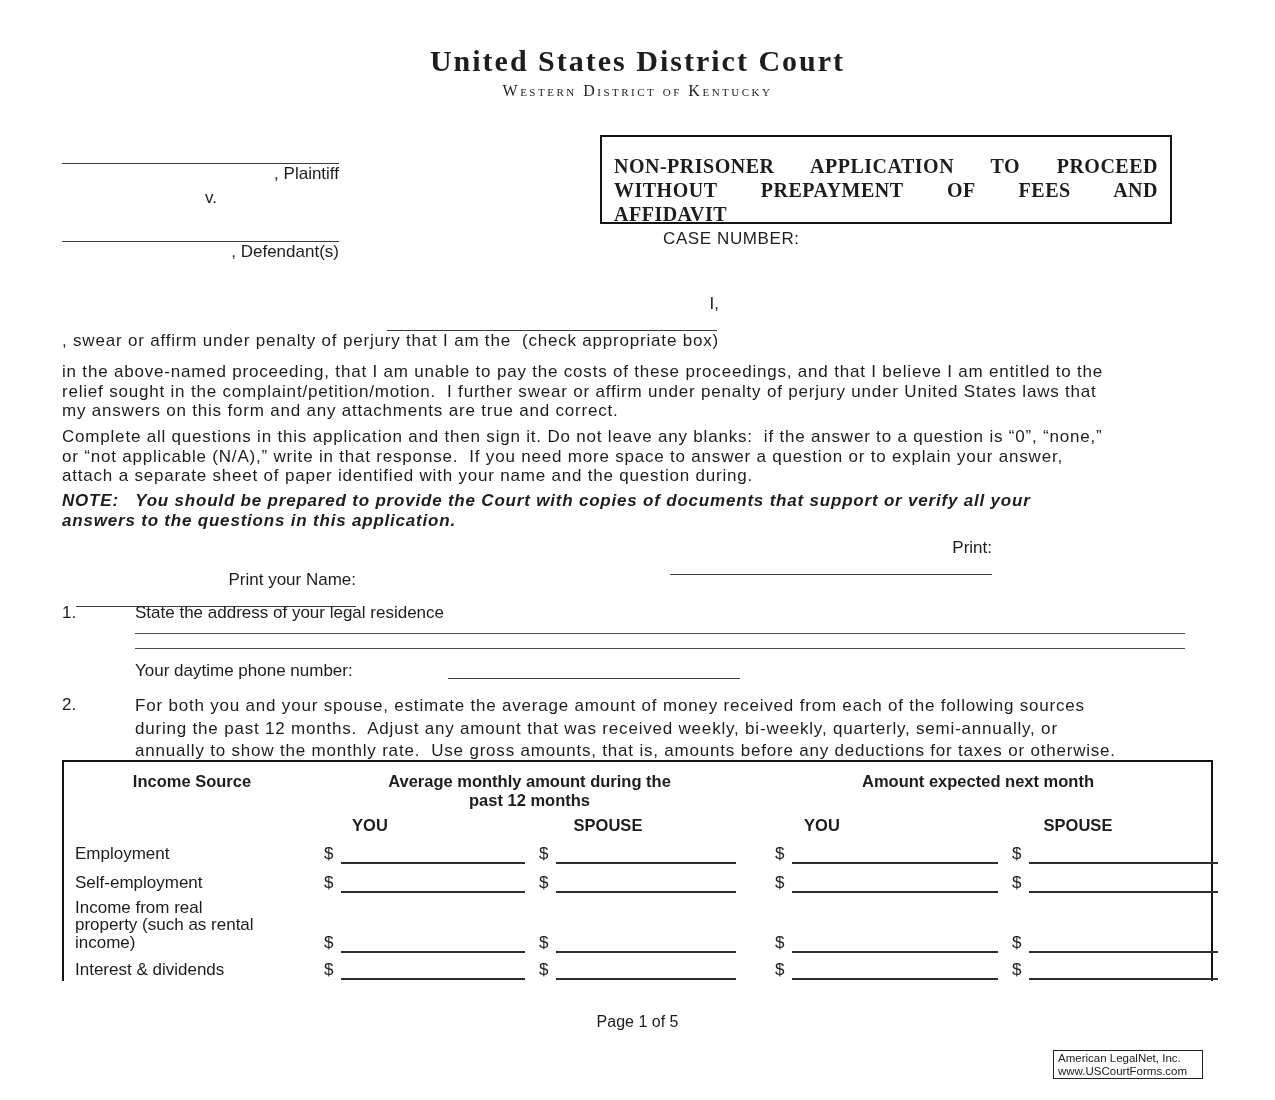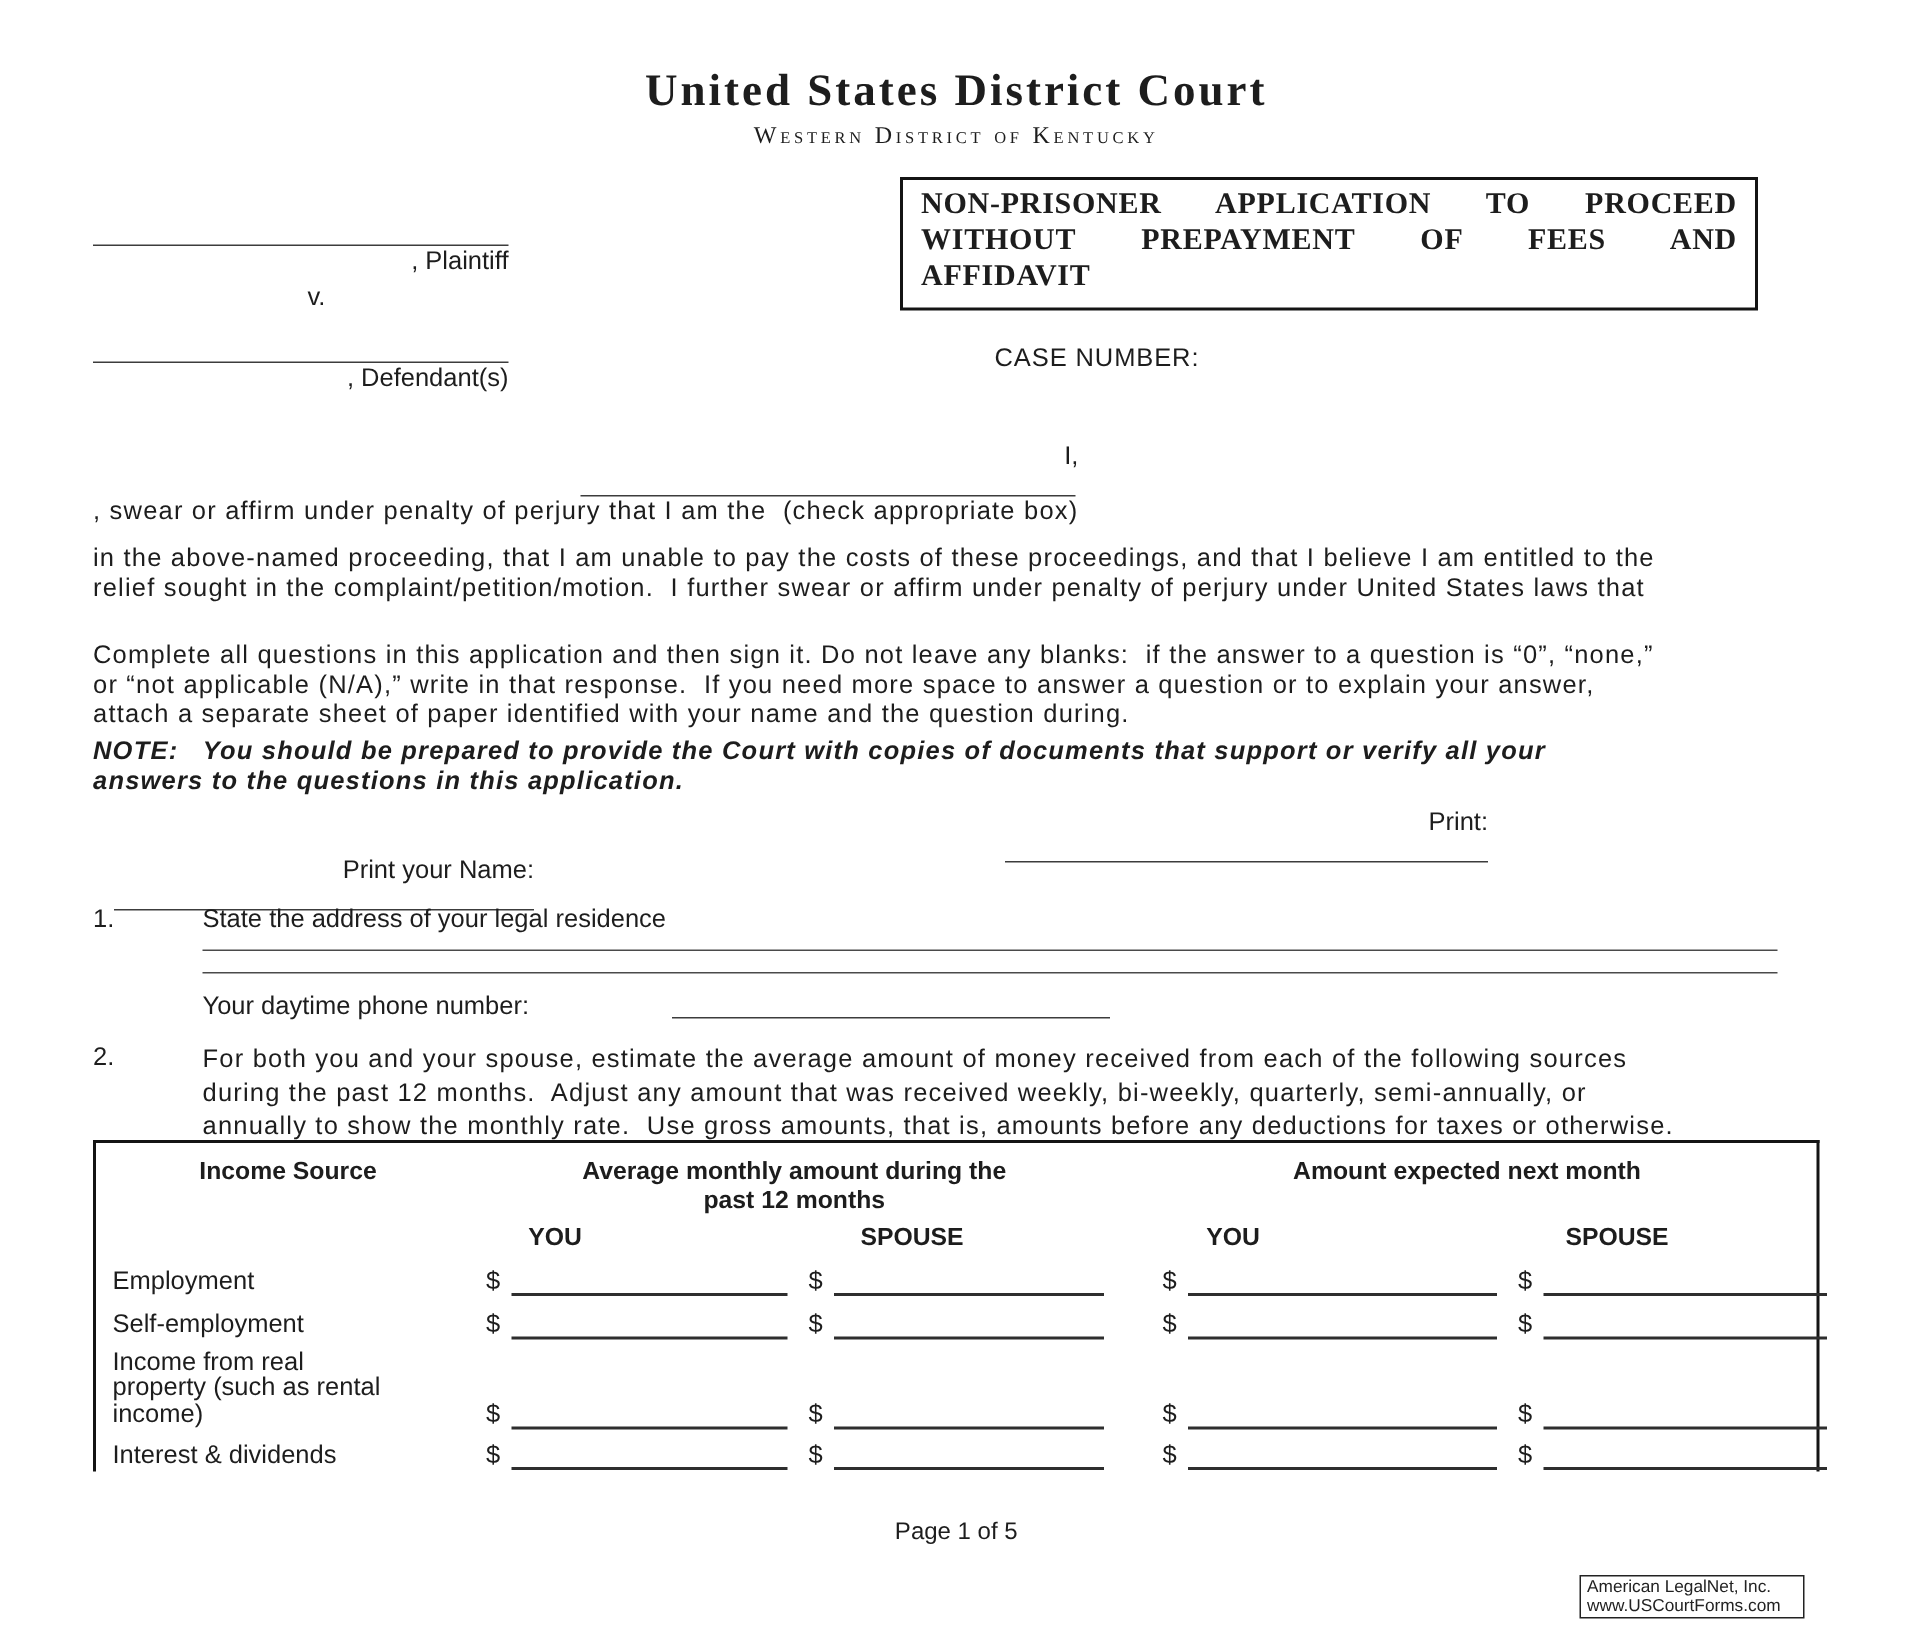--- a/index.html
+++ b/index.html
@@ -19,22 +19,22 @@
     width:100%; text-align:center; top:44px;
     font-family:"Liberation Serif", serif; font-weight:bold; font-size:30px;
     letter-spacing:2px;
   }
   .district {
     width:100%; text-align:center; top:82px;
     font-family:"Liberation Serif", serif; font-variant:small-caps;
     font-size:16px; letter-spacing:2.5px;
   }
   .form-title-box {
-    left:600px; top:118px; width:572px; height:89px; box-sizing:border-box;
-    border:2px solid #141414; padding:4px 12px 0 12px;
+    left:600px; top:135px; width:572px; height:89px; box-sizing:border-box;
+    border:2px solid #141414; padding:17px 12px 0 12px;
     font-family:"Liberation Serif", serif; font-weight:bold; font-size:20px;
     line-height:24px; letter-spacing:0.5px;
   }
   .jline { text-align:justify; text-align-last:justify; }
   .cb {
     display:inline-block; width:11px; height:9px; border:2px solid #141414;
     transform:skewX(-10deg); margin-bottom:3px;
   }
   .note { font-weight:bold; font-style:italic; }
   .itable {
@@ -81,20 +81,21 @@
   <div class="abs flexrow" style="left:62px; top:294px;">
     <span>I,</span>
     <span class="blank" style="width:330px; margin:0 2px;"></span>
     <span class="line">, swear or affirm under penalty of perjury that I am the  (check appropriate box)</span>
   </div>
 
 
   <div class="abs" style="left:62px; top:362px;">
     <div class="line">in the above-named proceeding, that I am unable to pay the costs of these proceedings, and that I believe I am entitled to the</div>
     <div class="line">relief sought in the complaint/petition/motion.  I further swear or affirm under penalty of perjury under United States laws that</div>
+    <div class="line">my answers on this form and any attachments are true and correct.</div>
   </div>
 
   <div class="abs" style="left:62px; top:427px;">
     <div class="line">Complete all questions in this application and then sign it. Do not leave any blanks:  if the answer to a question is “0”, “none,”</div>
     <div class="line">or “not applicable (N/A),” write in that response.  If you need more space to answer a question or to explain your answer,</div>
     <div class="line">attach a separate sheet of paper identified with your name and the question during.</div>
   </div>
 
   <div class="abs note" style="left:62px; top:491px;">
     <div class="line">NOTE:   You should be prepared to provide the Court with copies of documents that support or verify all your</div>

